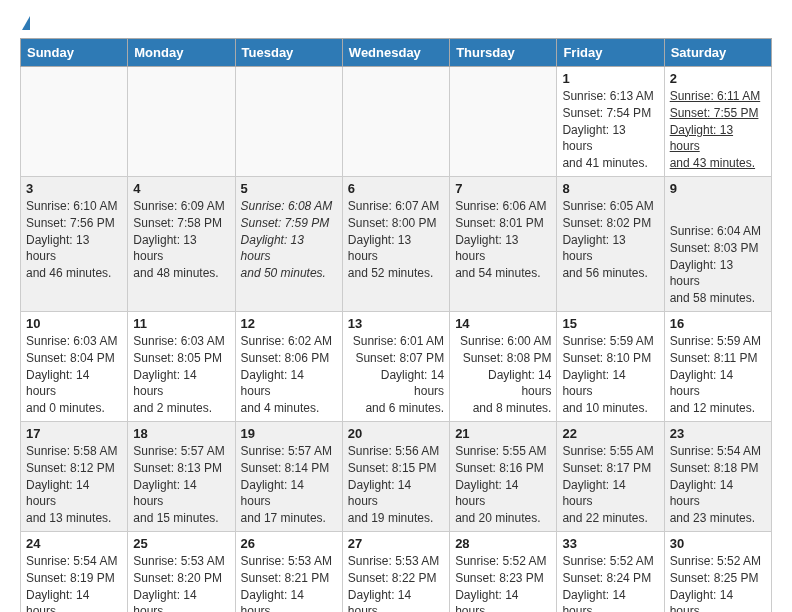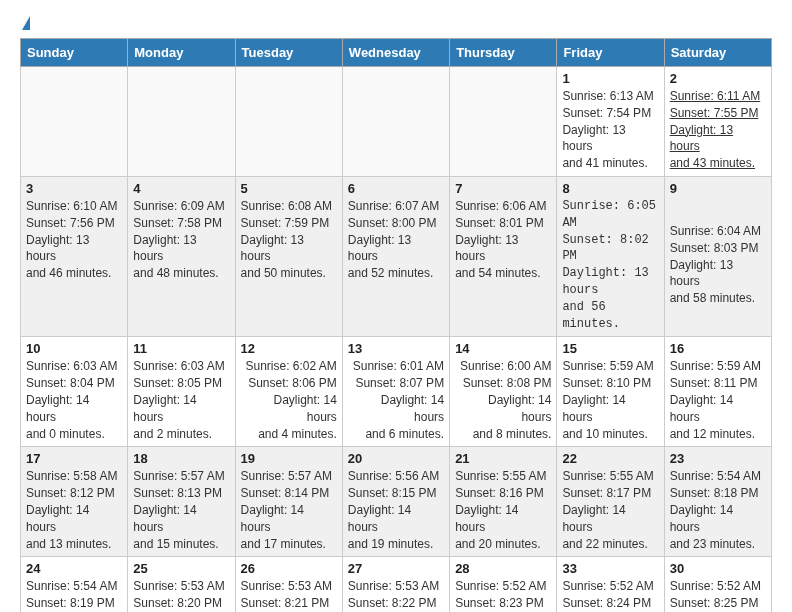--- a/index.html
+++ b/index.html
@@ -169,42 +169,42 @@
           </td>
           <td>
             <span class="day-number">4</span>
             <div class="day-info" style="white-space: pre-line;">Sunrise: 6:09 AM
 Sunset: 7:58 PM
 Daylight: 13 hours
 and 48 minutes.</div>
           </td>
           <td>
             <span class="day-number">5</span>
-            <div class="day-info" style="white-space: pre-line;">Sunrise: 6:08 AM
+            <div class="day-info" style="white-space: pre-line; font-style: italic;">Sunrise: 6:08 AM
 Sunset: 7:59 PM
 Daylight: 13 hours
 and 50 minutes.</div>
           </td>
           <td>
             <span class="day-number">6</span>
             <div class="day-info" style="white-space: pre-line;">Sunrise: 6:07 AM
 Sunset: 8:00 PM
 Daylight: 13 hours
 and 52 minutes.</div>
           </td>
           <td>
             <span class="day-number">7</span>
             <div class="day-info" style="white-space: pre-line;">Sunrise: 6:06 AM
 Sunset: 8:01 PM
 Daylight: 13 hours
 and 54 minutes.</div>
           </td>
           <td>
             <span class="day-number">8</span>
-            <div class="day-info" style="white-space: pre-line; font-family: Liberation Mono, monospace;">Sunrise: 6:05 AM
+            <div class="day-info" style="white-space: pre-line;">Sunrise: 6:05 AM
 Sunset: 8:02 PM
 Daylight: 13 hours
 and 56 minutes.</div>
           </td>
           <td>
             <span class="day-number">9</span>
             <div class="day-info" style="white-space: pre-line; margin-top: 27px;">Sunrise: 6:04 AM
 Sunset: 8:03 PM
 Daylight: 13 hours
 and 58 minutes.</div>
@@ -220,21 +220,21 @@
           </td>
           <td>
             <span class="day-number">11</span>
             <div class="day-info" style="white-space: pre-line;">Sunrise: 6:03 AM
 Sunset: 8:05 PM
 Daylight: 14 hours
 and 2 minutes.</div>
           </td>
           <td>
             <span class="day-number">12</span>
-            <div class="day-info" style="white-space: pre-line; text-align: right;">Sunrise: 6:02 AM
+            <div class="day-info" style="white-space: pre-line;">Sunrise: 6:02 AM
 Sunset: 8:06 PM
 Daylight: 14 hours
 and 4 minutes.</div>
           </td>
           <td>
             <span class="day-number">13</span>
             <div class="day-info" style="white-space: pre-line; text-align: right;">Sunrise: 6:01 AM
 Sunset: 8:07 PM
 Daylight: 14 hours
 and 6 minutes.</div>

